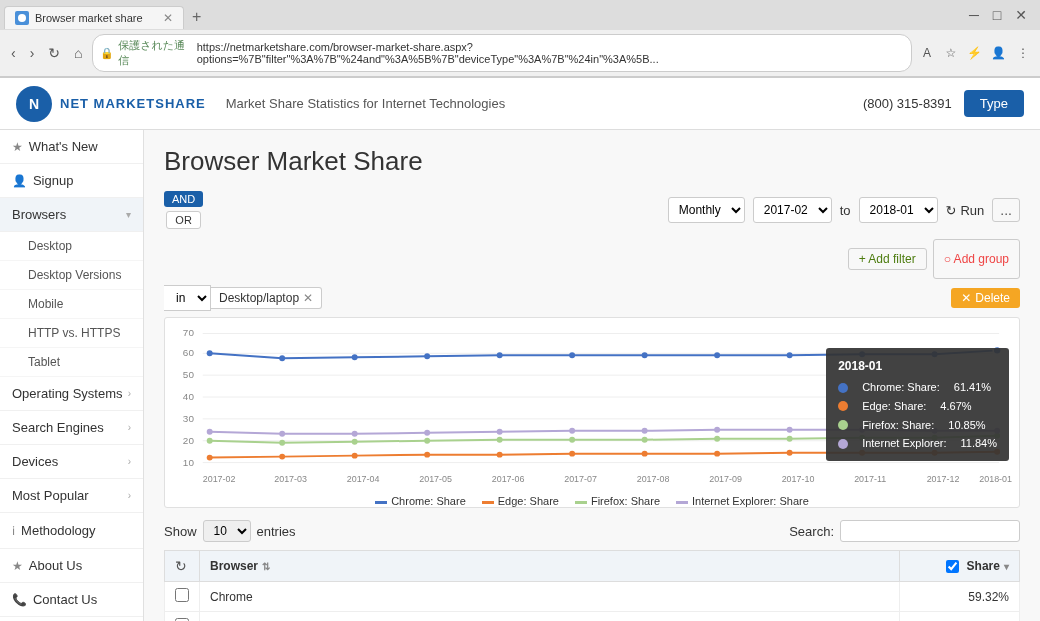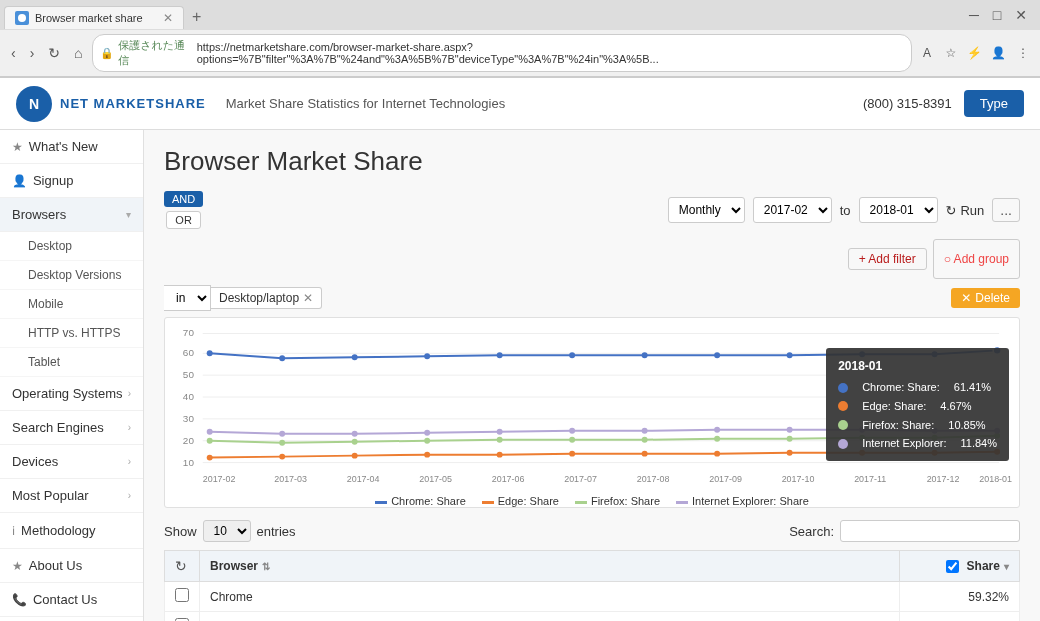--- a/index.html
+++ b/index.html
@@ -50,21 +50,21 @@
 
     
     .filter-controls { display: flex; align-items: center; gap: 8px; margin-bottom: 10px; justify-content: space-between; }
     .filter-left { display: flex; align-items: center; gap: 8px; }
     .filter-right { display: flex; align-items: center; gap: 8px; }
     .period-select { border: 1px solid #ccc; border-radius: 3px; padding: 4px 6px; font-size: 12px; background: #fff; }
     .run-btn { display: flex; align-items: center; gap: 4px; background: none; border: none; cursor: pointer; font-size: 13px; color: #333; }
     .more-btn { background: none; border: 1px solid #ccc; border-radius: 3px; padding: 3px 7px; cursor: pointer; font-size: 14px; color: #555; }
     .and-btn { background: #1a5fa8; color: white; border: none; border-radius: 3px; padding: 2px 8px; font-size: 11px; cursor: pointer; }
     .or-btn { background: #fff; color: #333; border: 1px solid #ccc; border-radius: 3px; padding: 2px 8px; font-size: 11px; cursor: pointer; }
-    .add-filter-btn { background: #f8f8f8; border: 1px solid #ccc; border-radius: 3px; padding: 3px 10px; font-size: 12px; cursor: pointer; color: #b91c1c; }
+    .add-filter-btn { background: #f8f8f8; border: 1px solid #ccc; border-radius: 3px; padding: 3px 10px; font-size: 12px; cursor: pointer; color: #4d7c0f; }
     .add-group-btn { background: #f8f8f8; border: 1px solid #ccc; border-radius: 3px; padding: 12px 10px; font-size: 12px; cursor: pointer; color: #ef4444; }
 
     
     .filter-row2 { display: flex; align-items: center; gap: 0; margin-bottom: 6px; }
     .filter-select { border: 1px solid #ccc; padding: 4px 8px; font-size: 12px; background: #fff; }
     .filter-select-first { border-radius: 3px 0 0 3px; }
     .filter-select-mid { border-left: none; border-radius: 0; }
     .filter-tag { display: flex; align-items: center; gap: 4px; border: 1px solid #ccc; border-left: none; border-radius: 0 3px 3px 0; padding: 3px 8px; background: #fff; font-size: 12px; }
     .filter-tag-x { cursor: pointer; color: #888; }
     .delete-btn { background: #f5a623; color: white; border: none; border-radius: 3px; padding: 3px 10px; font-size: 12px; cursor: pointer; margin-left: 8px; display: flex; align-items: center; gap: 4px; }

